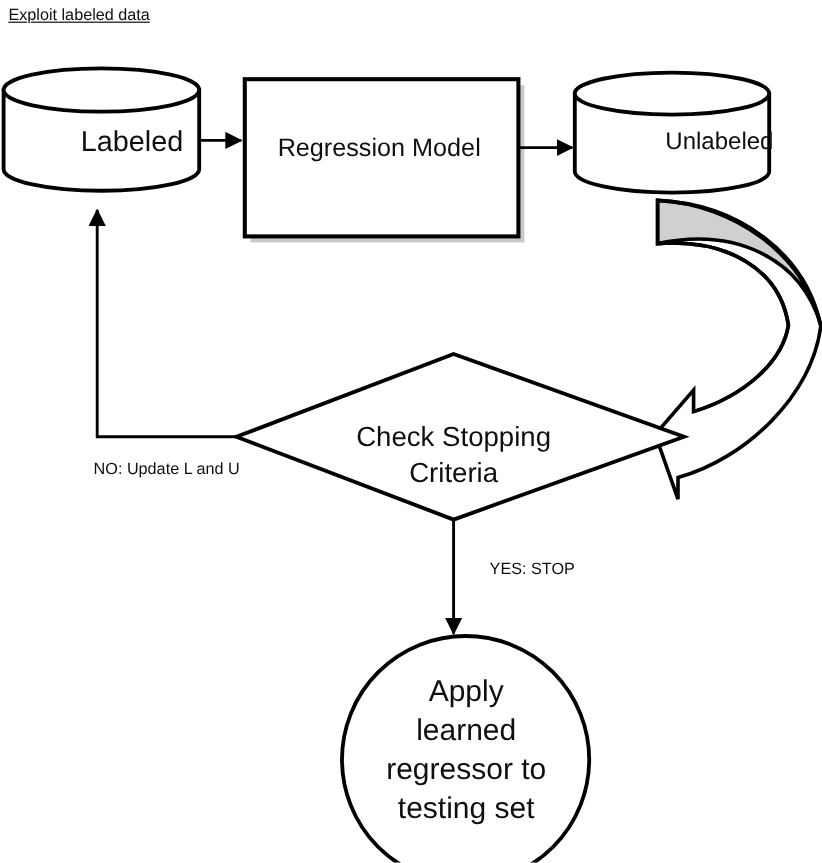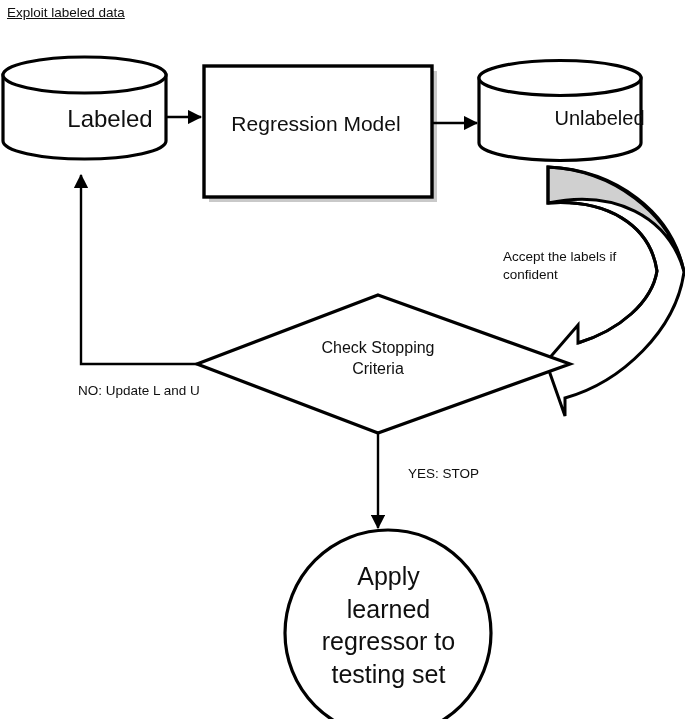--- a/index.html
+++ b/index.html
@@ -54,22 +54,22 @@
   #text-regression {
     left: 204px; top: 110px; width: 224px;
     font-size: 21px;
   }
   #text-unlabeled {
     left: 478px; top: 105px; width: 163px;
     font-size: 20px;
     margin-left: 40px;
   }
   #text-check {
-    left: 258px; top: 338px; width: 240px;
-    font-size: 16px;
+    left: 258px; top: 350px; width: 240px;
+    font-size: 23px;
   }
   #text-apply {
     left: 300px; top: 560px; width: 177px;
     font-size: 25px;
   }
 </style>
 </head>
 <body>
 
 <div id="canvas">
@@ -139,20 +139,18 @@
 Criteria</div>
 
   <div class="node-text" id="text-apply">Apply
 learned
 regressor to
 testing set</div>
 
   <div class="lbl annot" id="label-exploit">Exploit labeled data</div>
 
 
-  <div class="lbl annot" id="label-accept">Accept the labels if
-confident</div>
 
   <div class="lbl annot" id="label-no">NO: Update L and U</div>
 
   <div class="lbl annot" id="label-yes">YES: STOP</div>
 
 </div>
 
 </body></html>

